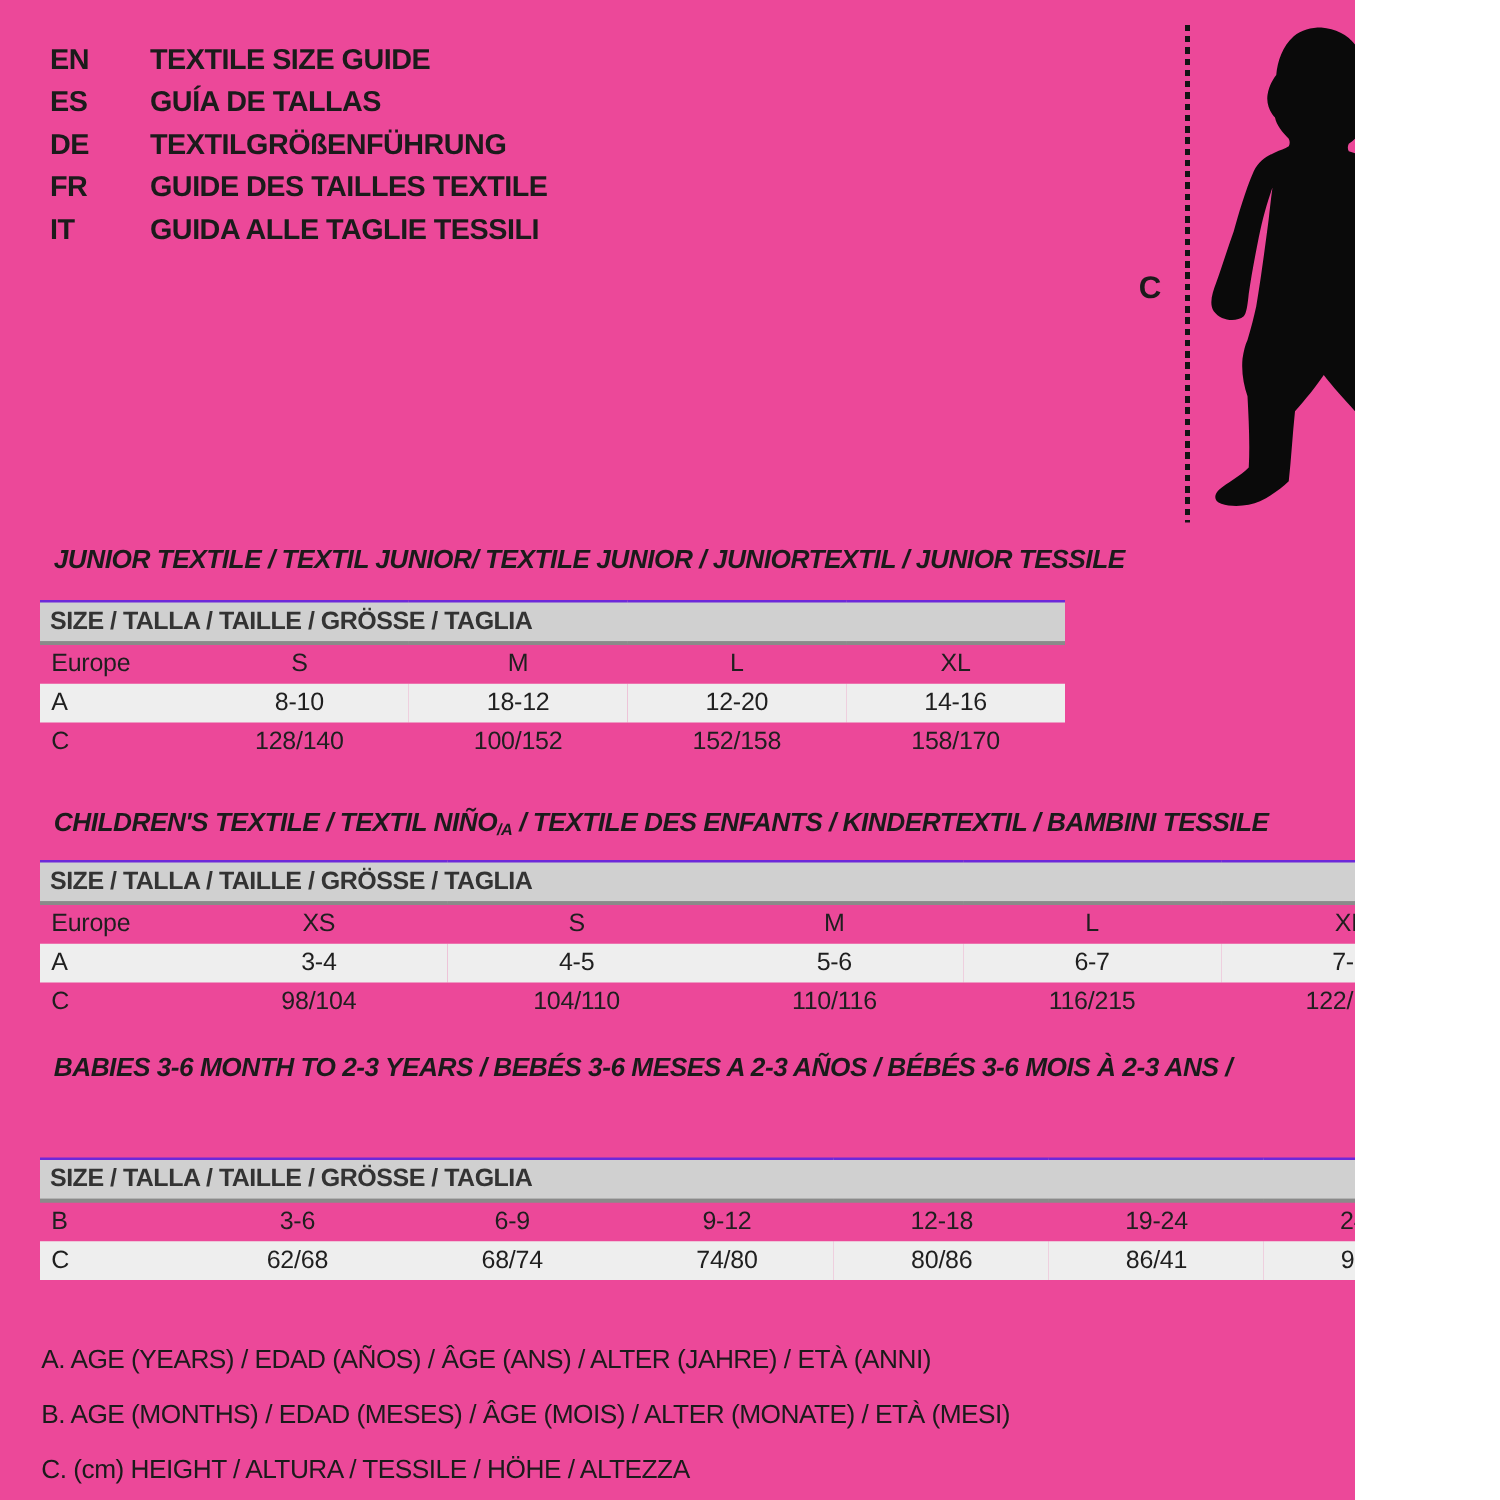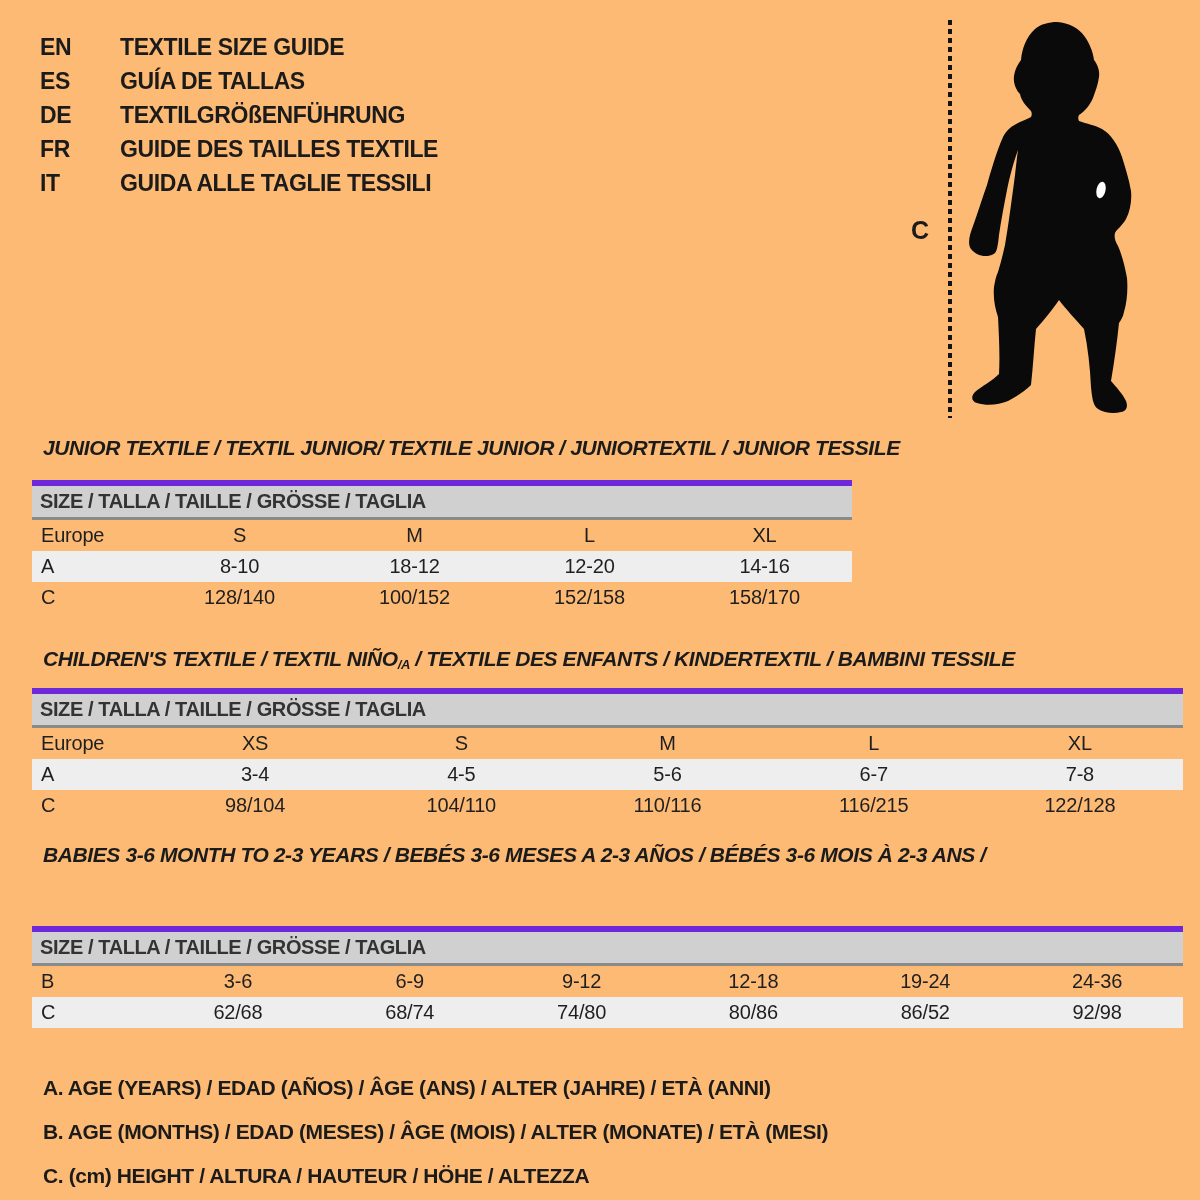--- a/index.html
+++ b/index.html
@@ -2,21 +2,21 @@
 <html><head>
 <meta charset="utf-8">
 <style>
   html,body{margin:0;padding:0;background:#ffffff;}
   body{
     width:1200px;height:1200px;
     font-family:"Liberation Sans","DejaVu Sans",sans-serif;
     color:#1b1b1b;
     -webkit-font-smoothing:antialiased;
   }
-  .canvas{position:relative;width:1200px;height:1200px;background:#fdba74;overflow:hidden;}
+  .canvas{position:relative;width:1084px;height:1200px;background:#ec4899;overflow:hidden;}
 
   
   .langs{position:absolute;left:40px;top:30px;font-weight:700;font-size:23px;letter-spacing:-0.4px;}
   .lang-row{display:flex;line-height:34px;white-space:nowrap;}
   .lang-row .code{width:80px;}
 
   
   .figure{position:absolute;left:895px;top:10px;width:290px;height:420px;}
   .dash-line{
     position:absolute;left:53px;top:10px;width:4px;height:398px;
@@ -26,35 +26,35 @@
   .figure svg{position:absolute;left:70px;top:5px;}
 
   
   .sec-title{position:absolute;left:43px;font-weight:700;font-size:21px;letter-spacing:-0.4px;white-space:nowrap;font-style:italic;}
   .sec-title .sub{font-size:13px;position:relative;bottom:-3px;}
 
   
   table.size-table{position:absolute;left:32px;border-collapse:collapse;table-layout:fixed;}
   table.size-table th{
     background:#d0d0d0;
-    border-top:6px solid #6d28d9;
+    border-top:2px solid #6d28d9;
     border-bottom:3px solid #8a8a8a;
     font-size:20px;font-weight:700;letter-spacing:-0.4px;
     color:#333333;text-align:left;padding:3px 8px 4px 8px;height:24px;
   }
   table.size-table td{
     height:31px;padding:0;text-align:center;
     font-size:20px;font-weight:400;letter-spacing:-0.2px;color:#1f1f1f;
     vertical-align:middle;white-space:nowrap;
   }
   table.size-table td.rowlabel{text-align:left;padding-left:9px;}
   table.size-table tr.striped{background:#eeeeee;}
 
   
-  .legend{position:absolute;left:43px;top:1066px;font-weight:700;font-size:21px;letter-spacing:-0.4px;}
+  .legend{position:absolute;left:33px;top:1066px;font-weight:400;font-size:21px;letter-spacing:-0.4px;}
   .legend div{line-height:44px;white-space:nowrap;}
 </style>
 </head>
 <body>
 
 <div class="canvas">
 
   <div class="langs">
     <div class="lang-row">
       <span class="code">EN</span>
@@ -244,25 +244,25 @@
           <td>12-18</td>
           <td>19-24</td>
           <td>24-36</td>
         </tr>
         <tr class="striped">
           <td class="rowlabel">C</td>
           <td>62/68</td>
           <td>68/74</td>
           <td>74/80</td>
           <td>80/86</td>
-          <td>86/52</td>
+          <td>86/41</td>
           <td>92/98</td>
         </tr>
       </tbody>
   </table>
 
   <div class="legend">
     <div>A. AGE (YEARS) / EDAD (AÑOS) / ÂGE (ANS) / ALTER (JAHRE) / ETÀ (ANNI)</div>
     <div>B. AGE (MONTHS) / EDAD (MESES) / ÂGE (MOIS) / ALTER (MONATE) / ETÀ (MESI)</div>
-    <div>C. (cm) HEIGHT / ALTURA / HAUTEUR / HÖHE / ALTEZZA</div>
+    <div>C. (cm) HEIGHT / ALTURA / TESSILE / HÖHE / ALTEZZA</div>
   </div>
 
 </div>
 
 </body></html>

